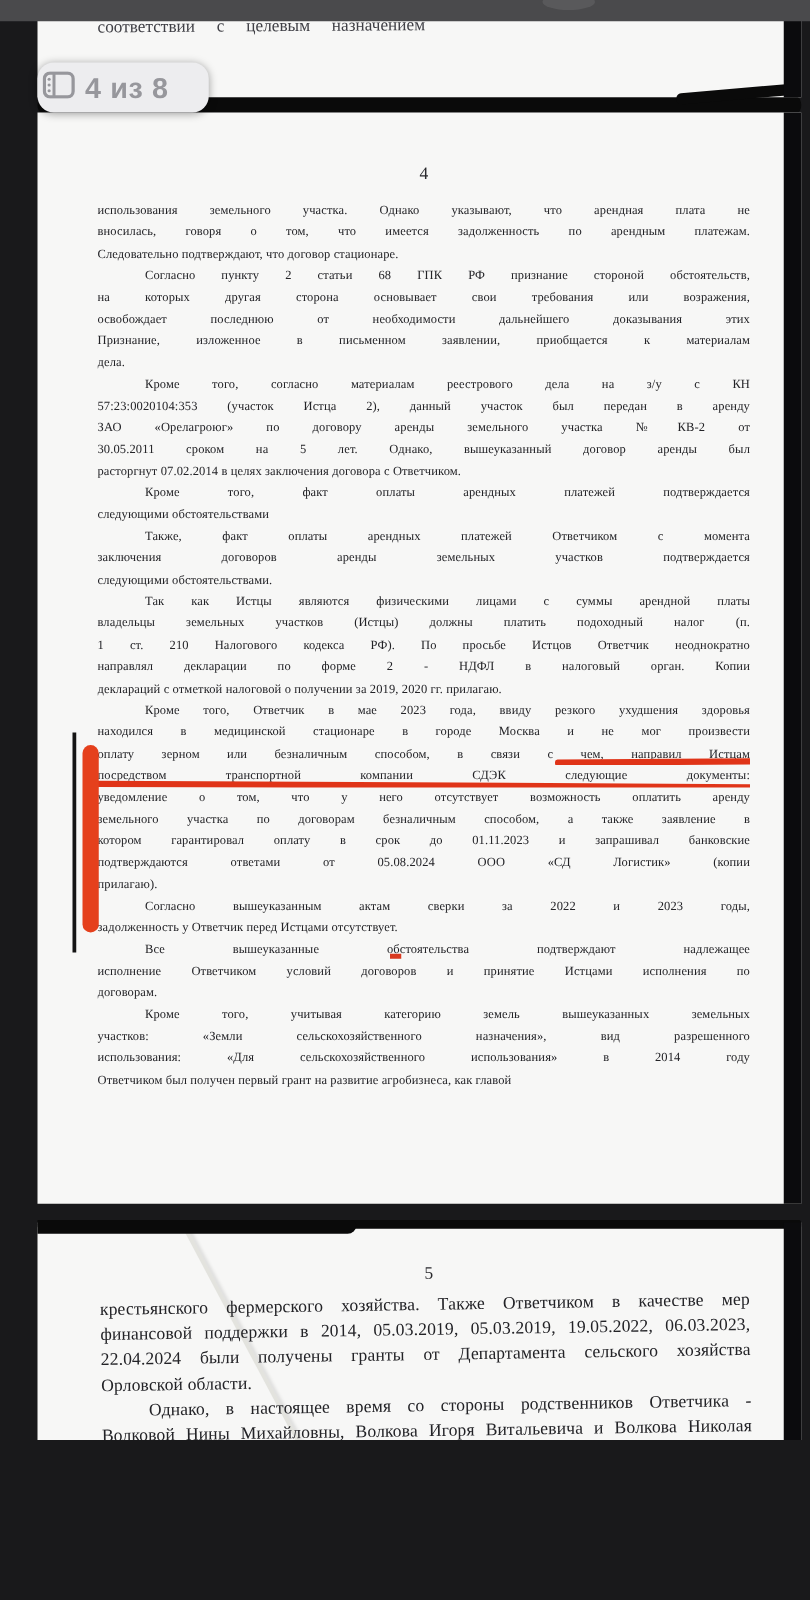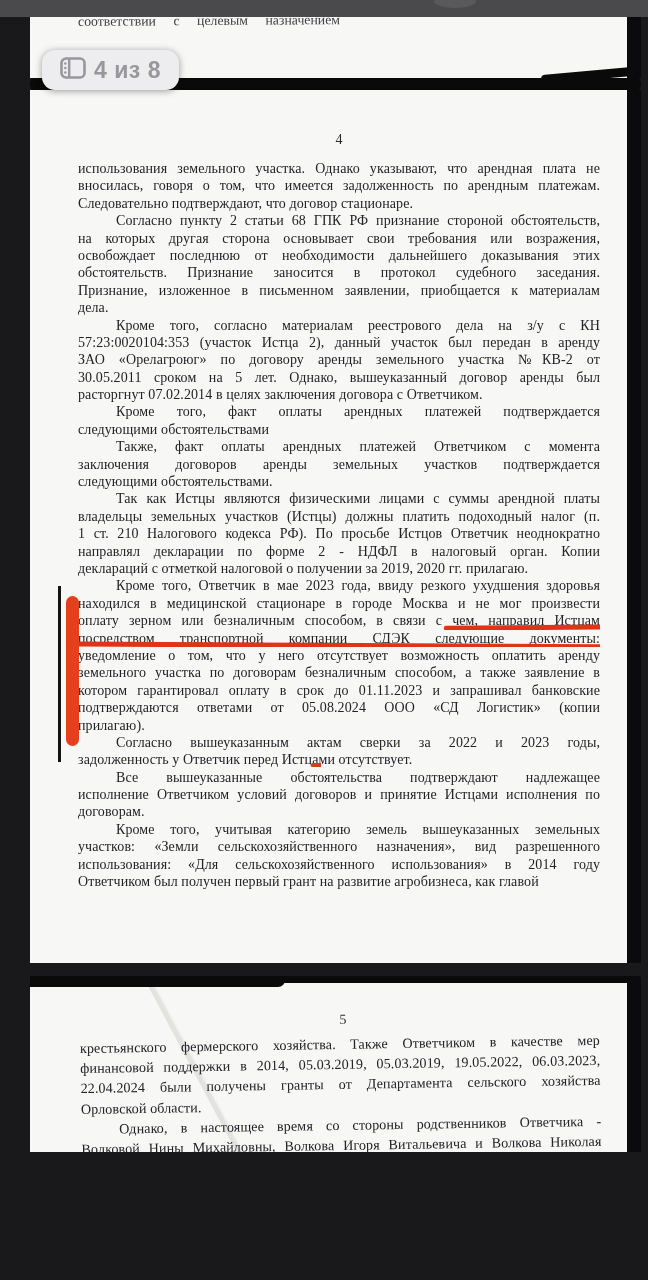--- a/index.html
+++ b/index.html
@@ -21,21 +21,21 @@
   #p5-crease{position:absolute;left:117px;top:6px;width:3px;height:200px;background:#e3e3de;
              box-shadow:2px 0 3px rgba(0,0,0,.12);transform:rotate(-28deg);transform-origin:top left;}
   
   .doc-body{position:absolute;font-family:"Liberation Serif",serif;color:#232327;}
   #page4 .doc-body{left:48px;top:70px;width:522px;}
   #page5 .doc-body{left:52px;top:60px;width:520px;transform:rotate(-0.9deg);transform-origin:0 100%;}
   .pageno{position:absolute;font-family:"Liberation Serif",serif;color:#2a2a2e;width:522px;
           text-align:center;font-size:14px;}
   #p4-no{left:48px;top:42px;}
   #p5-no{left:52px;top:34px;transform:rotate(-0.9deg);}
-  .dline{position:relative;font-size:14px;line-height:17.4px;height:17.4px;overflow:hidden;
+  .dline{position:relative;font-size:10px;line-height:17.4px;height:17.4px;overflow:hidden;
          text-align:justify;text-align-last:justify;letter-spacing:.1px;}
   #page5 .dline{font-size:14.1px;line-height:20.2px;height:20.2px;}
   .dline.ind{text-indent:38px;}
   .dline.last{text-align-last:left;}
   .dline.frag{padding-left:226px;box-sizing:border-box;color:#3c3c42;}
   .dline.ul-right::after{content:"";position:absolute;right:-36px;bottom:0px;width:192px;height:5px;
          background:#e03418;border-radius:2px;transform:rotate(-.4deg);}
   .dline.ul-full::after{content:"";position:absolute;left:-6px;right:-30px;bottom:-1px;height:5px;
          background:#e03418;border-radius:2px;transform:rotate(.3deg);}
   
@@ -44,22 +44,22 @@
               border-radius:7px;}
   #red-dash{position:absolute;left:282px;top:673px;width:9px;height:3.5px;background:#d93a20;}
   
   #p3-line{position:absolute;left:48px;top:-2px;font-family:"Liberation Serif",serif;
            font-size:13.8px;color:#404046;word-spacing:14px;transform:rotate(-.4deg);}
   
   #top-bar{position:absolute;left:0;top:0;width:648px;height:17px;background:#4a4a4c;z-index:6;}
   #top-dome{position:absolute;left:434px;top:-5px;width:42px;height:13px;background:#59595b;
             border-radius:50%;}
   #page-pill{position:absolute;left:30px;top:50px;width:137px;height:40px;background:#ededef;
-             border-radius:13px;z-index:7;display:flex;align-items:center;gap:8px;padding-left:18px;
-             box-sizing:border-box;box-shadow:0 1px 7px rgba(0,0,0,.38);margin-left:12px;}
+             border-radius:13px;z-index:7;display:flex;align-items:center;gap:8px;padding-left:4px;
+             box-sizing:border-box;box-shadow:0 1px 7px rgba(0,0,0,.38);}
   #pill-label{font-size:23px;font-weight:700;color:#97979c;letter-spacing:.5px;}
   #bottom-toolbar{position:absolute;left:0;top:1165px;width:648px;height:115px;
                   background:rgba(71,71,73,.95);z-index:8;}
   .tb-btn{position:absolute;background:none;border:none;padding:0;cursor:pointer;}
   #share-btn{left:24px;top:4px;}
   #markup-btn{left:300px;top:10px;}
   #search-btn{left:584px;top:4px;}
   #home-indicator{position:absolute;left:207px;top:92px;width:233px;height:10px;border-radius:5.5px;
                   background:#e2e2e4;border:none;padding:0;}
 </style>
@@ -76,21 +76,20 @@
 
   <div class="page" id="page4">
     <div class="pageno" id="p4-no">4</div>
     <div class="doc-body">
         <div class="dline">использования земельного участка. Однако указывают, что арендная плата не</div>
         <div class="dline">вносилась, говоря о том, что имеется задолженность по арендным платежам.</div>
         <div class="dline last">Следовательно подтверждают, что договор стационаре.</div>
         <div class="dline ind">Согласно пункту 2 статьи 68 ГПК РФ признание стороной обстоятельств,</div>
         <div class="dline">на которых другая сторона основывает свои требования или возражения,</div>
         <div class="dline">освобождает последнюю от необходимости дальнейшего доказывания этих</div>
-        <div class="dline">обстоятельств. Признание заносится в протокол судебного заседания.</div>
         <div class="dline">Признание, изложенное в письменном заявлении, приобщается к материалам</div>
         <div class="dline last">дела.</div>
         <div class="dline ind">Кроме того, согласно материалам реестрового дела на з/у с КН</div>
         <div class="dline">57:23:0020104:353 (участок Истца 2), данный участок был передан в аренду</div>
         <div class="dline">ЗАО «Орелагроюг» по договору аренды земельного участка №КВ-2 от</div>
         <div class="dline">30.05.2011 сроком на 5 лет. Однако, вышеуказанный договор аренды был</div>
         <div class="dline last">расторгнут 07.02.2014 в целях заключения договора с Ответчиком.</div>
         <div class="dline ind">Кроме того, факт оплаты арендных платежей подтверждается</div>
         <div class="dline last">следующими обстоятельствами</div>
         <div class="dline ind">Также, факт оплаты арендных платежей Ответчиком с момента</div>

